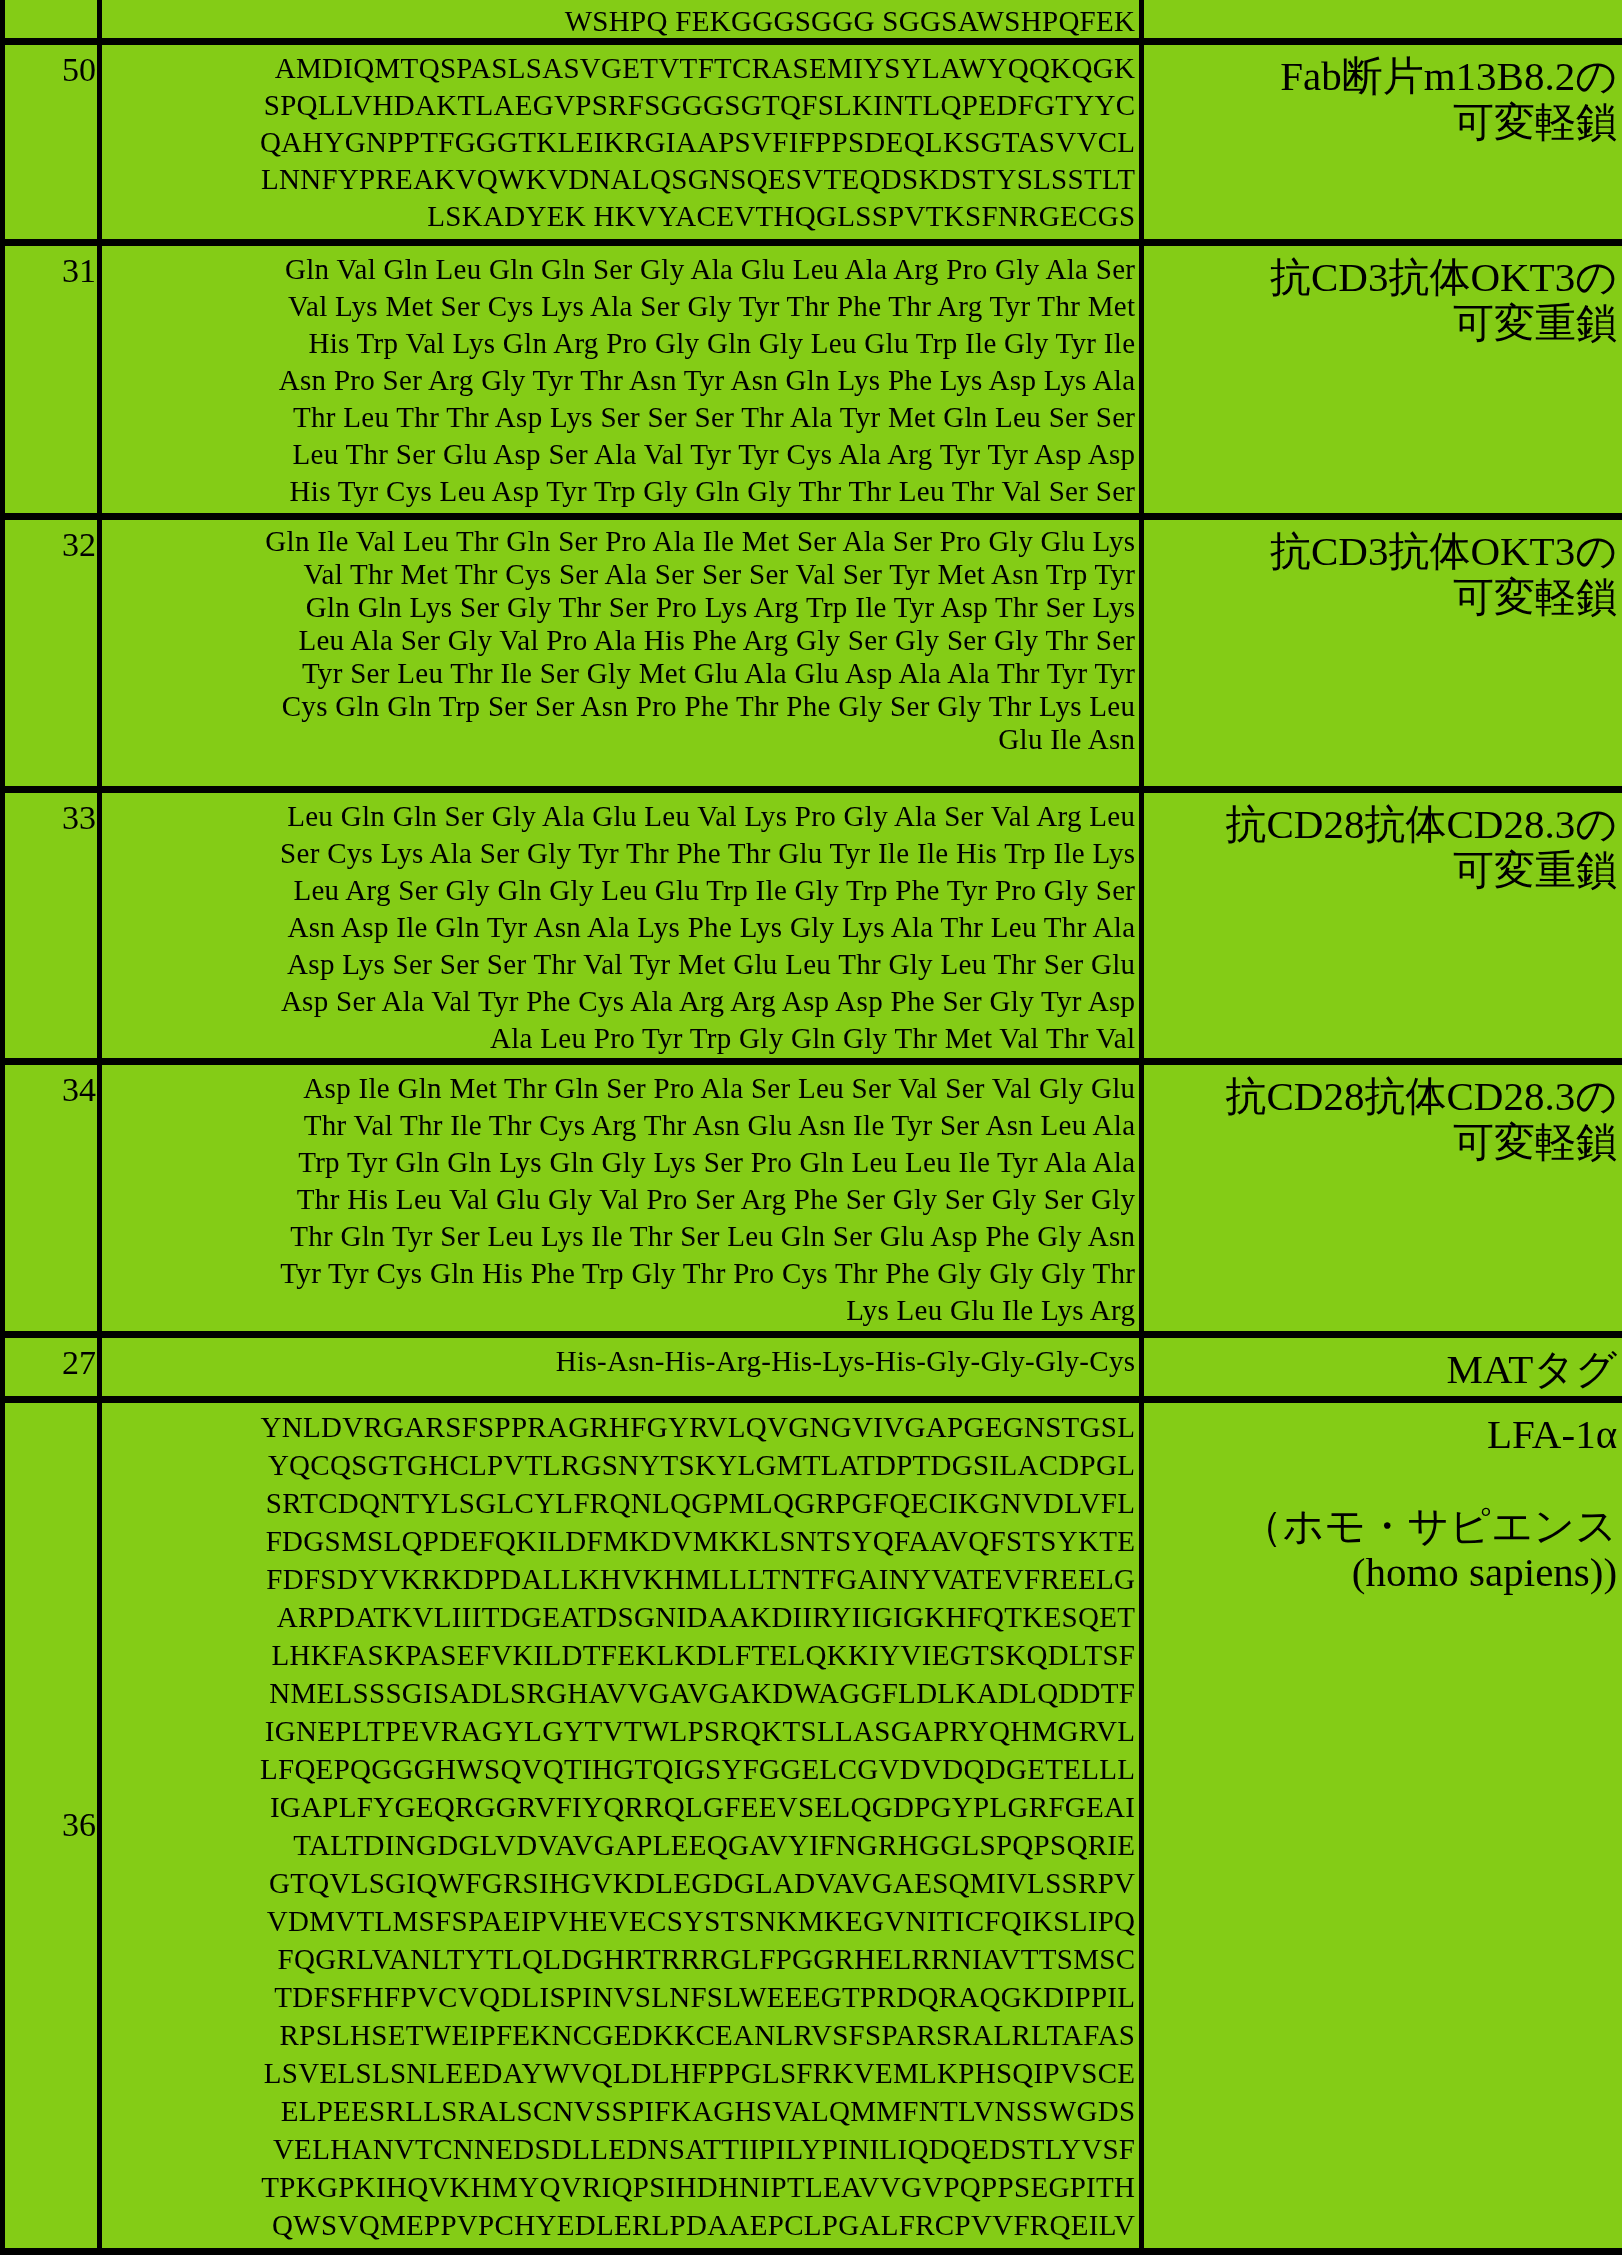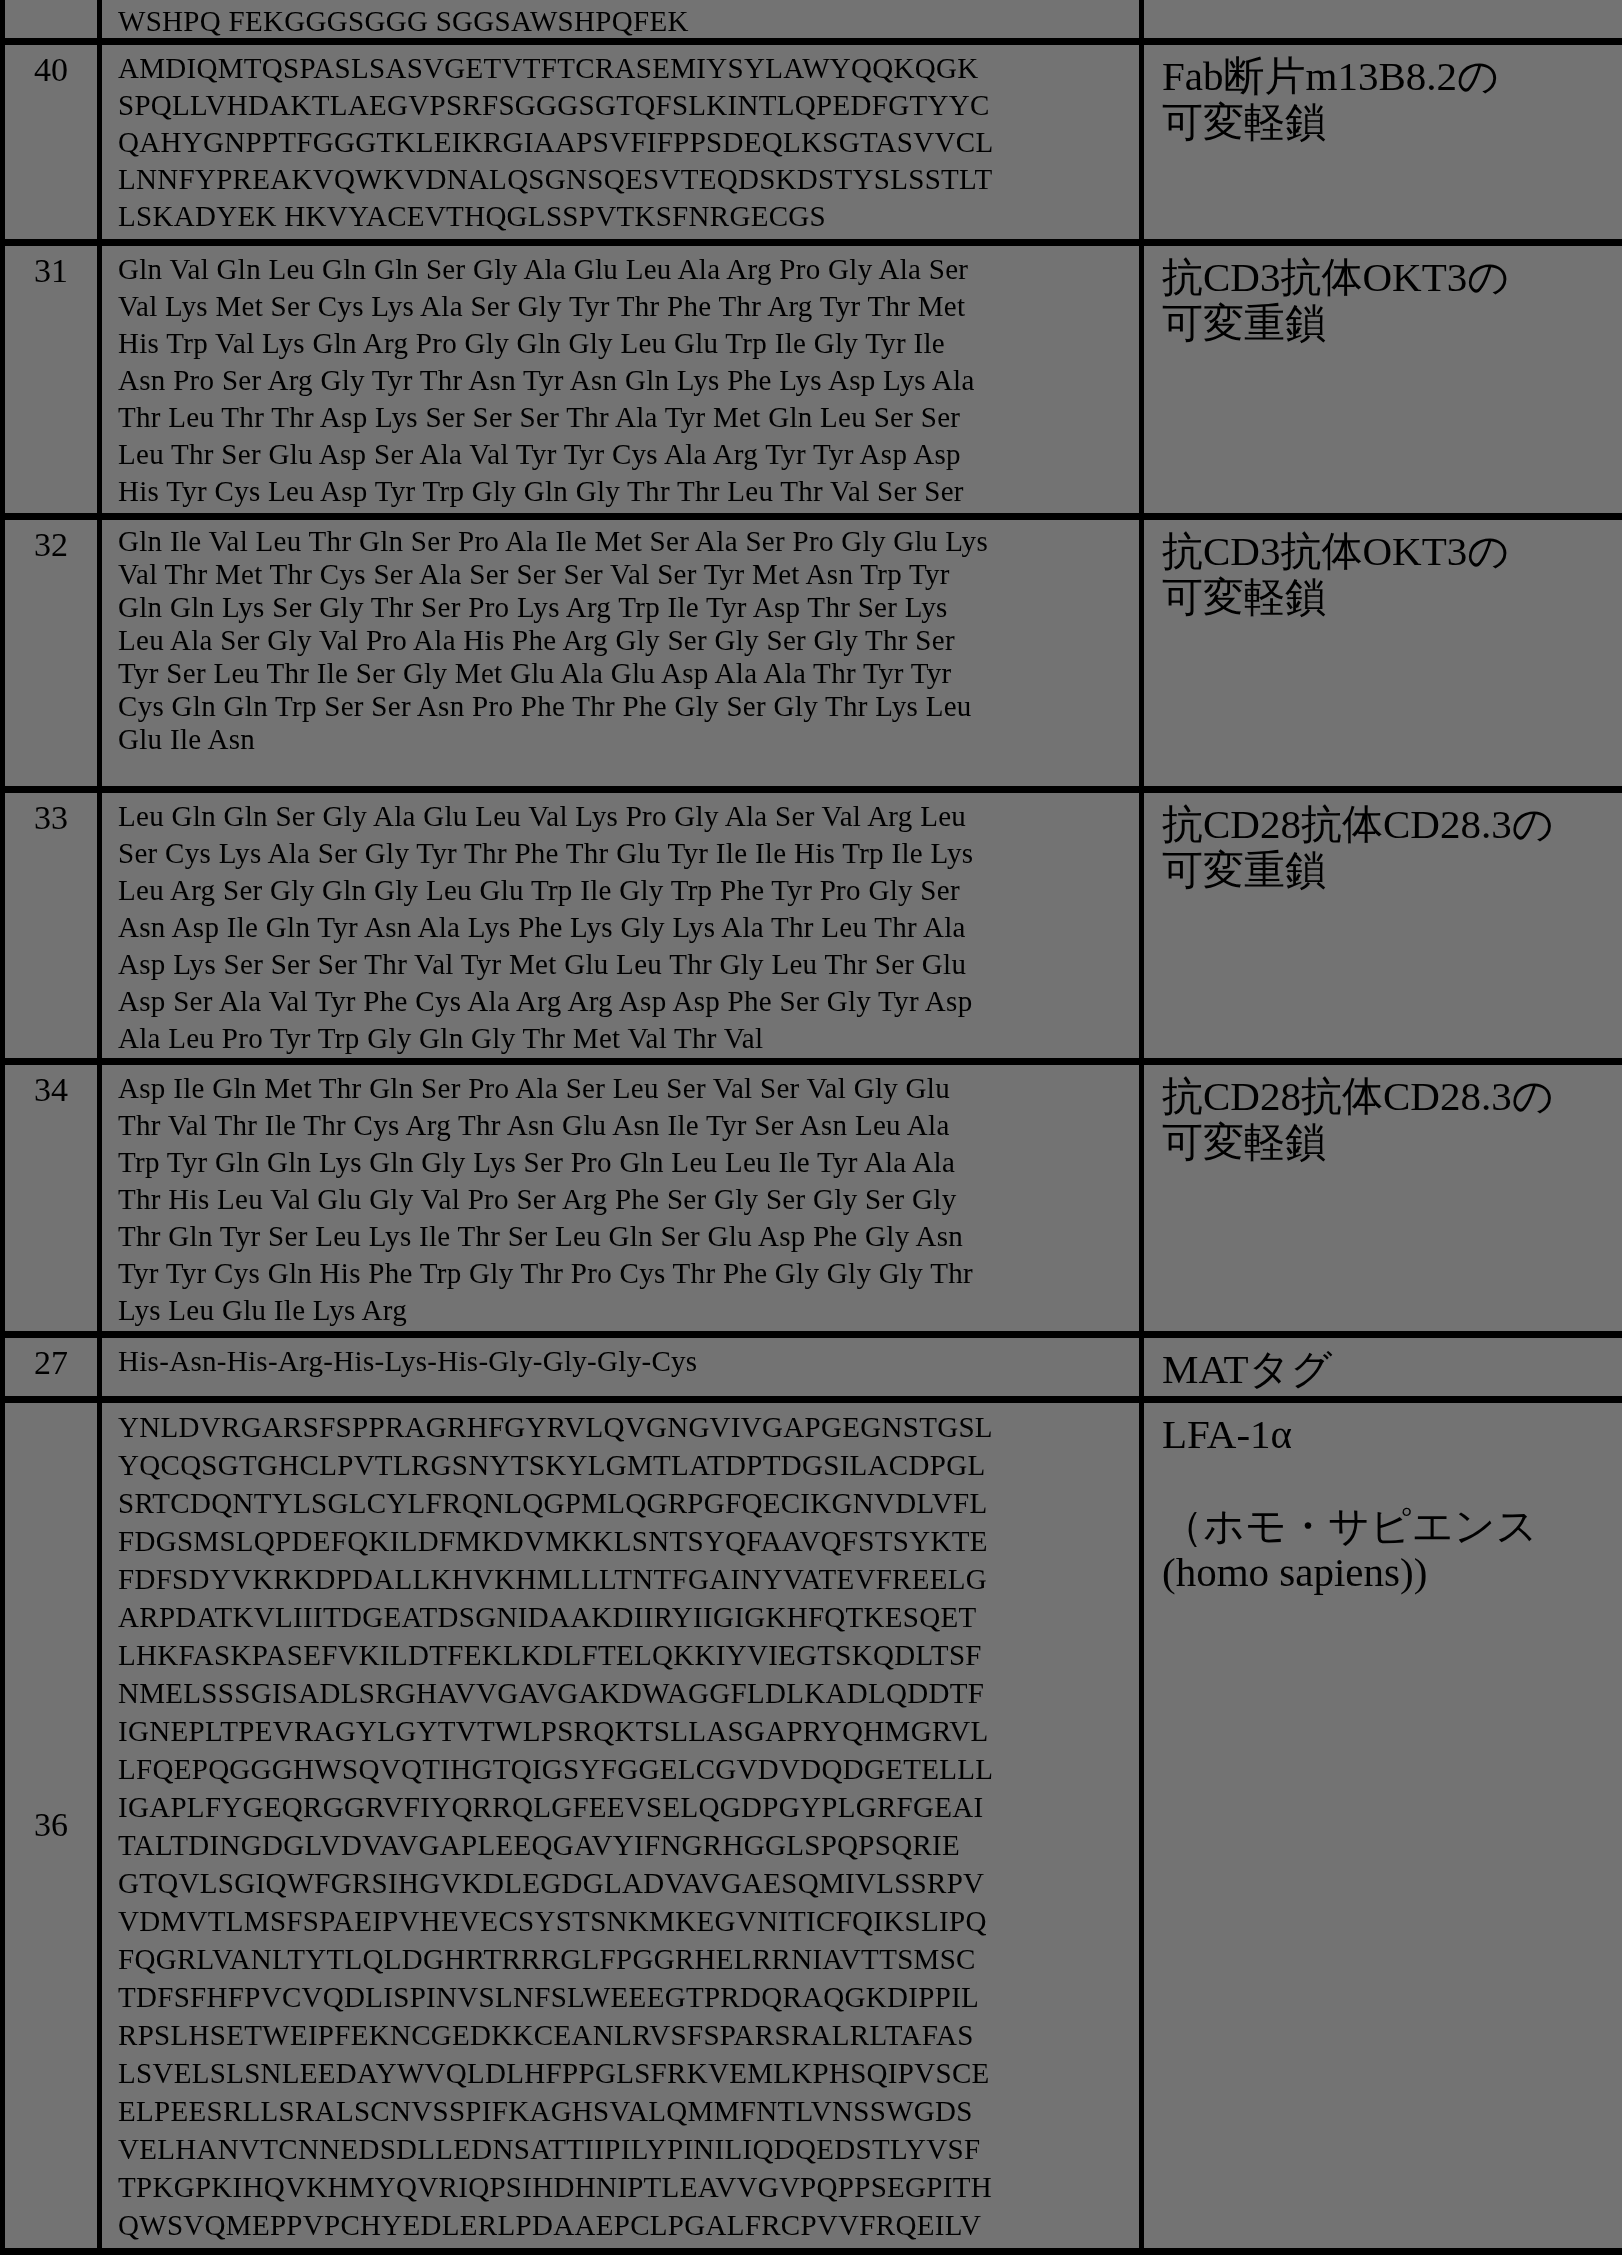--- a/index.html
+++ b/index.html
@@ -23,21 +23,22 @@
   table.seq-table {
     border-collapse: collapse;
     table-layout: fixed;
     width: 1623px;
   }
   table.seq-table td {
     border: solid #000;
     border-width: 7.3px 5.5px;
     vertical-align: top;
     overflow: hidden;
-    background: #737373;
+    background: #84cc16;
+    text-align: right;
   }
   
   table.seq-table tr:first-child td { border-top: none; }
 
   .col-id {
     text-align: center;
     font-size: 34px;
     padding-top: 6px;
   }
   .col-seq {
@@ -87,21 +88,21 @@
     </colgroup>
     <tbody id="table-body">
         <tr data-row="cont">
           <td class="col-id"></td>
           <td class="col-seq">
             <div class="seq-line">WSHPQ FEKGGGSGGG SGGSAWSHPQFEK</div>
           </td>
           <td class="col-desc"></td>
         </tr>
         <tr data-row="30">
-          <td class="col-id"><div class="seq-id">40</div></td>
+          <td class="col-id"><div class="seq-id">50</div></td>
           <td class="col-seq">
             <div class="seq-line">AMDIQMTQSPASLSASVGETVTFTCRASEMIYSYLAWYQQKQGK</div>
             <div class="seq-line">SPQLLVHDAKTLAEGVPSRFSGGGSGTQFSLKINTLQPEDFGTYYC</div>
             <div class="seq-line">QAHYGNPPTFGGGTKLEIKRGIAAPSVFIFPPSDEQLKSGTASVVCL</div>
             <div class="seq-line">LNNFYPREAKVQWKVDNALQSGNSQESVTEQDSKDSTYSLSSTLT</div>
             <div class="seq-line">LSKADYEK HKVYACEVTHQGLSSPVTKSFNRGECGS</div>
           </td>
           <td class="col-desc">
             <div class="desc-line">Fab断片m13B8.2の</div>
             <div class="desc-line">可変軽鎖</div>

